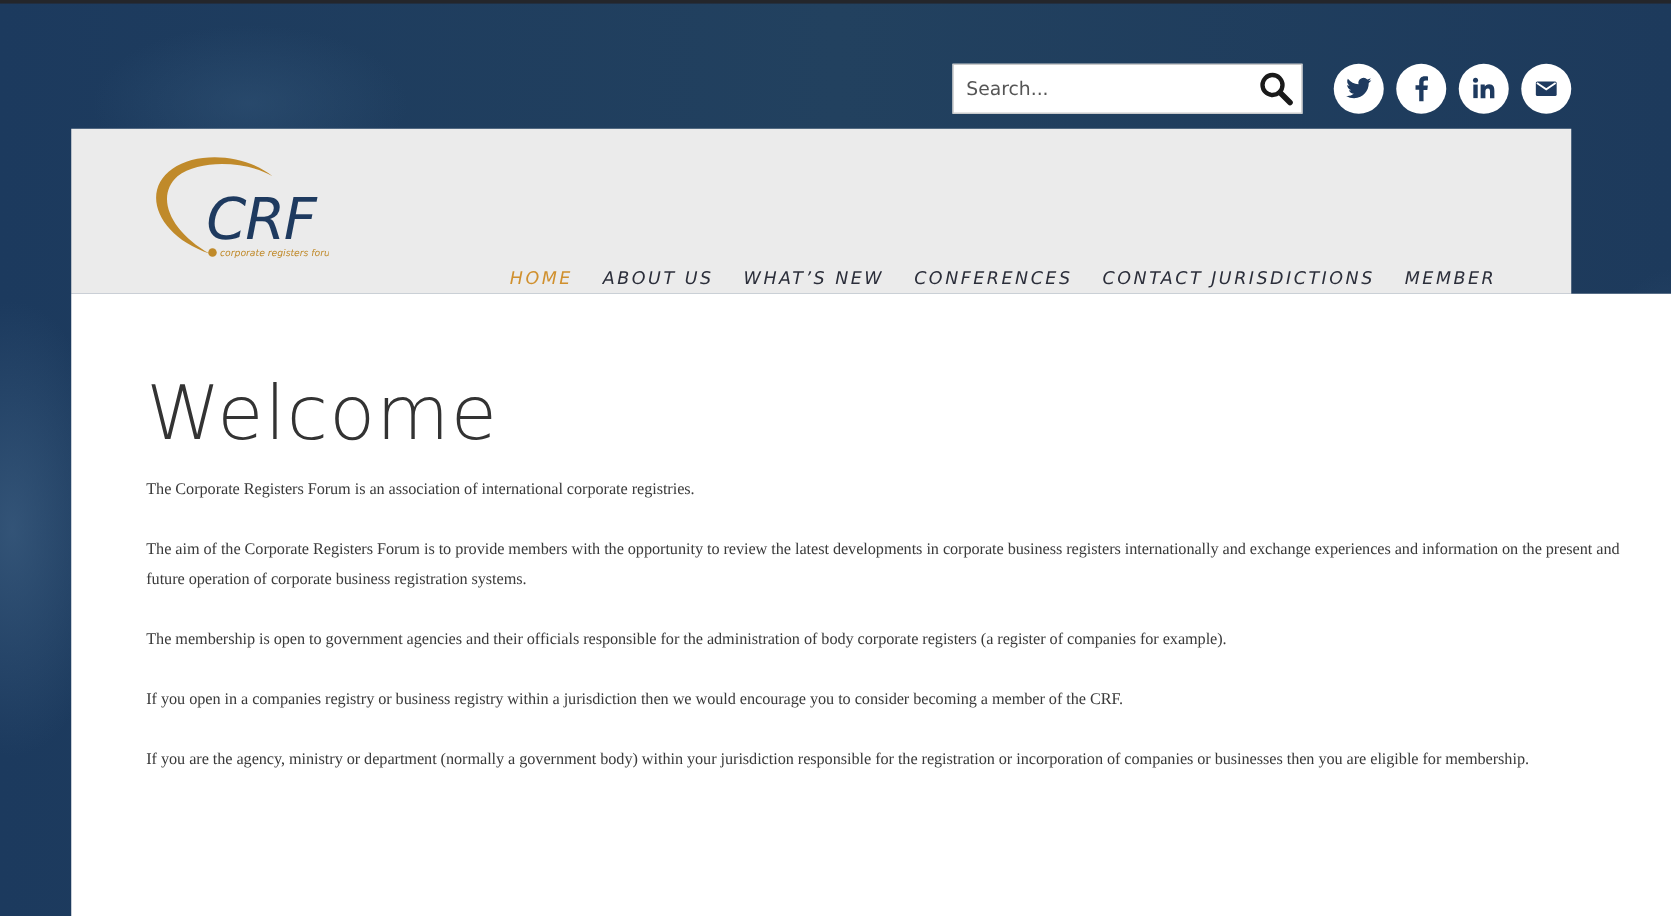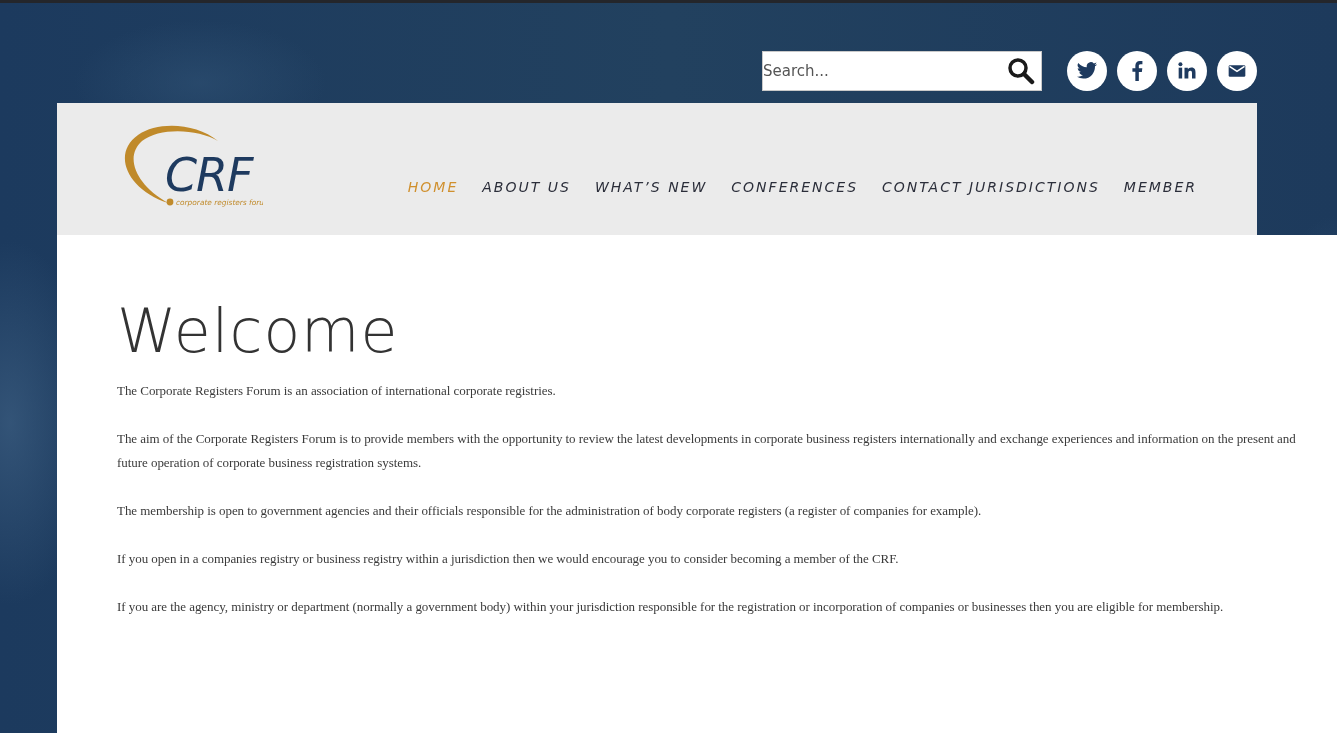--- a/index.html
+++ b/index.html
@@ -21,21 +21,21 @@
       radial-gradient(ellipse 180px 90px at 200px 80px, rgba(50,85,120,0.5), rgba(50,85,120,0) 70%),
       linear-gradient(90deg, #1c3a5e 0%, #22415f 50%, #1d3a5c 100%);
   }
   .search {
     position: absolute; left: 762px; top: 51px; width: 280px; height: 40px;
     background: #fff; border: 1px solid #c9c9c9;
     display: flex; align-items: center;
   }
   .search input {
     border: none; outline: none; flex: 1; height: 100%;
-    font-size: 15px; color: #333;
+    padding-left: 10px; font-size: 15px; color: #333;
     font-family: "DejaVu Sans", sans-serif; background: transparent;
   }
   .search input::placeholder { color: #555; }
   .search-btn {
     width: 40px; height: 38px; display: flex; align-items: center; justify-content: center;
     cursor: pointer;
   }
   .social {
     position: absolute; top: 51px; width: 40px; height: 40px; border-radius: 50%;
     background: #fff; display: flex; align-items: center; justify-content: center;
@@ -45,21 +45,21 @@
     position: absolute; left: 57px; top: 103px; width: 1200px; height: 132px;
     background: #ebebeb;
     font-style: italic;
   }
   .logo { position: absolute; left: 61px; top: 20px; width: 145px; height: 88px; }
   .nav {
     position: absolute; right: 60px; top: 76px; display: flex; gap: 0;
   }
   .nav a {
     font-size: 14px; letter-spacing: 2px; color: #2b2e3a; text-decoration: none;
-    margin-left: 24px; font-family: "DejaVu Sans", sans-serif; font-weight: normal;
+    margin-left: 24px; font-family: "DejaVu Sans", sans-serif; font-weight: normal; margin-top: 36px;
   }
   .nav a.active { color: #d0902e; }
   .content {
     position: absolute; left: 57px; top: 235px; width: 1302px; height: 498px;
     background: #fff; padding: 58px 60px 0 60px;
   }
   .title {
     font-family: "DejaVu Sans", sans-serif; font-weight: 200;
     font-size: 60px; color: #333; letter-spacing: 1px; line-height: 76px;
     margin-bottom: 10px;

